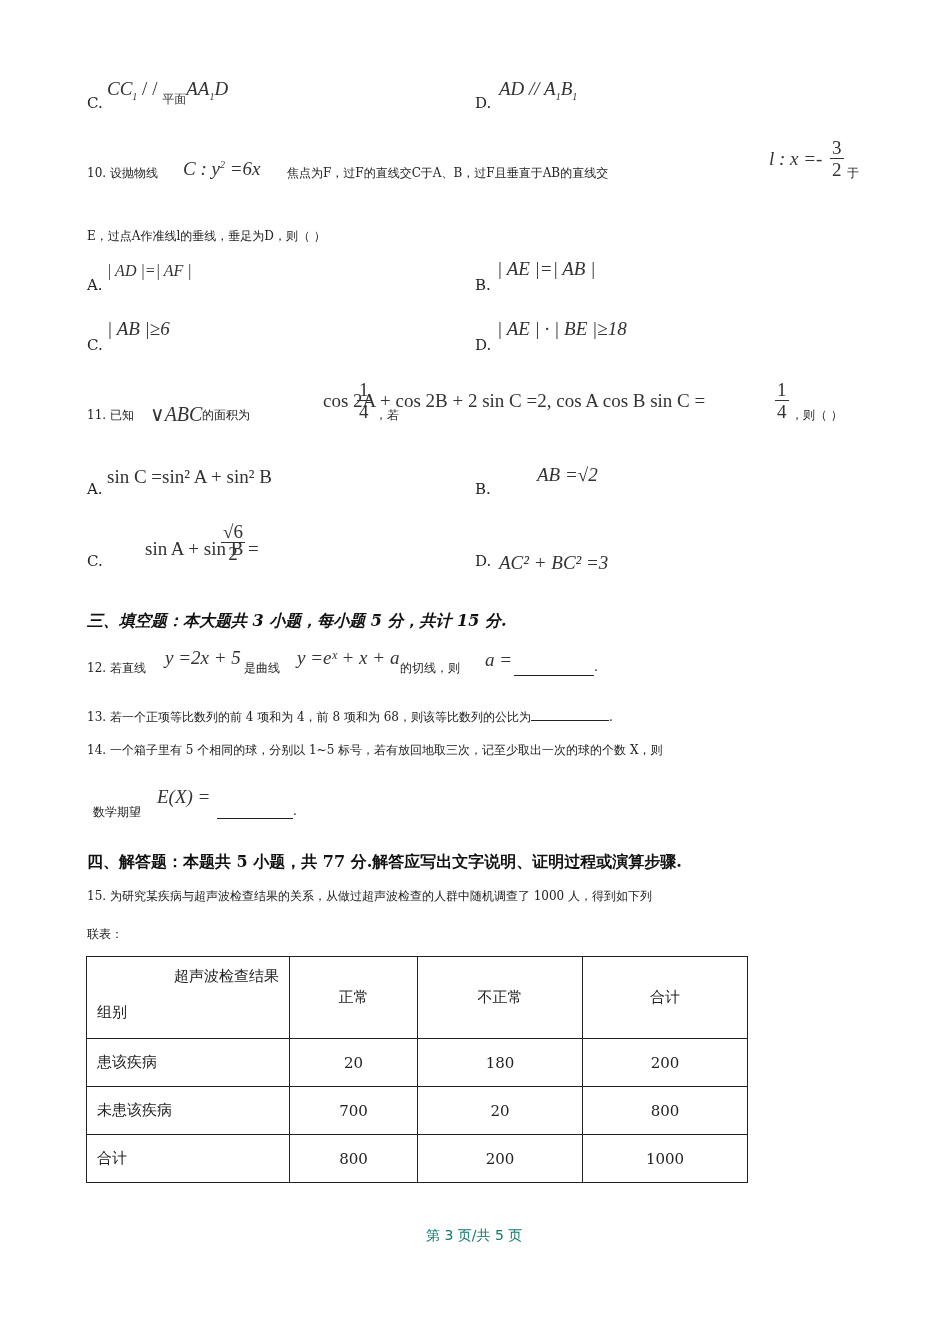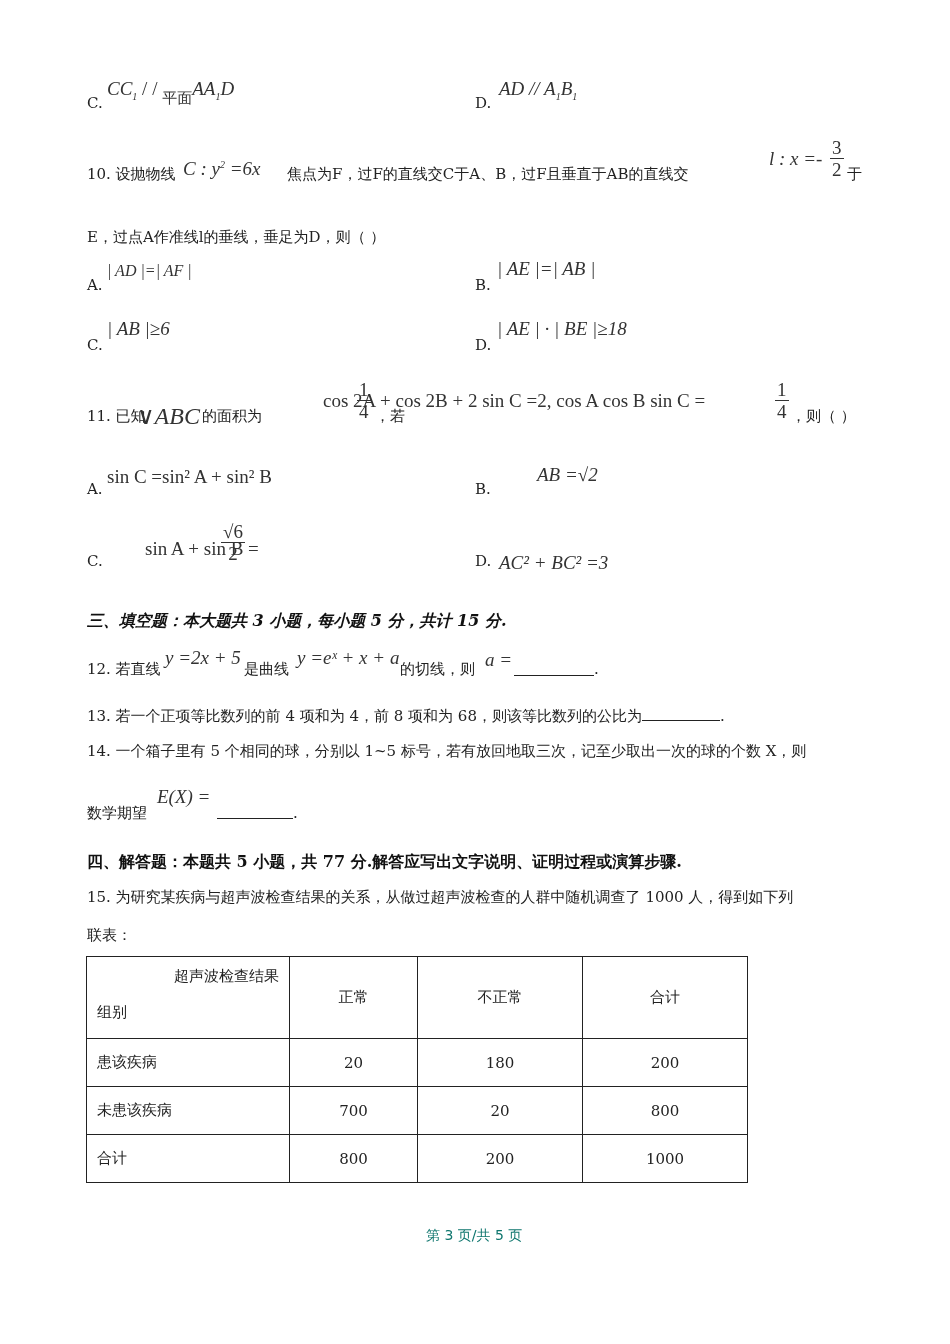--- a/index.html
+++ b/index.html
@@ -2,21 +2,21 @@
 <html><head>
 <meta charset="utf-8">
 <style>
   html, body { margin: 0; padding: 0; background: #ffffff; }
   body { width: 950px; height: 1344px; position: relative; overflow: hidden;
          font-family: "DejaVu Serif", "Liberation Serif", serif; color: #222; font-size: 15px; }
   .abs { position: absolute; white-space: nowrap; }
   .math { font-family: "Liberation Serif", "DejaVu Serif", serif; font-style: italic; font-size: 19px; color: #333; }
   .math .up { font-style: normal; }
   .lbl { font-size: 15px; color: #222; }
-  .cn { font-size: 15px; }
+  .cn { font-size: 12px; }
   .bold { font-weight: bold; font-size: 16px; color: #111; }
   sup, sub { font-size: 10px; }
   .frac { display: inline-block; text-align: center; vertical-align: middle; font-style: normal; }
   .frac .n { display: block; border-bottom: 1px solid #333; padding: 0 2px; line-height: 20px; }
   .frac .d { display: block; line-height: 22px; }
   .blank { display: inline-block; border-bottom: 1px solid #222; width: 72px; height: 14px; vertical-align: baseline; }
   table.ct { position: absolute; left: 86px; top: 956px; border-collapse: collapse; font-size: 15px; }
   table.ct td { border: 1.5px solid #222; text-align: center; padding: 0; }
   .footer { font-size: 15px; color: #0f766e; }
 </style>
@@ -62,21 +62,21 @@
   <span class="lbl" style="position:absolute; top:14px;">C.</span>
   <span class="math" style="position:absolute; left:20px; top:-4px;">| AB |≥6</span>
 </div>
 <div class="abs" style="left:475px; top:322px; height:32px;">
   <span class="lbl" style="position:absolute; top:14px;">D.</span>
   <span class="math" style="position:absolute; left:22px; top:-4px;">| AE | · | BE |≥18</span>
 </div>
 
 <div class="abs" style="left:87px; top:380px; width:790px; height:50px;">
   <span class="cn" style="position:absolute; left:0; top:27px;">11. 已知</span>
-  <span class="math" style="position:absolute; left:50px; top:22px; font-size:24px;">∨ABC</span>
+  <span class="math" style="position:absolute; left:63px; top:22px; font-size:20px;">∨ABC</span>
   <span class="cn" style="position:absolute; left:115px; top:27px;">的面积为</span>
   <span class="frac math" style="position:absolute; left:270px; top:0;">
       <span class="n">1</span>
       <span class="d">4</span>
     </span>
   <span class="cn" style="position:absolute; left:288px; top:27px;">，若</span>
   <span class="math" style="position:absolute; left:236px; top:10px; font-style:normal; left:236px;">cos 2A + cos 2B + 2 sin C =2, cos A cos B sin C =</span>
   <span class="frac math" style="position:absolute; left:688px; top:0;">
       <span class="n">1</span>
       <span class="d">4</span>
@@ -117,21 +117,21 @@
   <span class="blank" style="position:absolute; left:427px; top:16px; width:80px;"></span>
   <span class="cn" style="position:absolute; left:507px; top:15px;">.</span>
 </div>
 
 <div class="abs cn" style="left:87px; top:706px;">
   <span>13. 若一个正项等比数列的前 4 项和为 4，前 8 项和为 68，则该等比数列的公比为</span><span class="blank" style="width:78px;"></span><span>.</span>
 </div>
 
 <div class="abs cn" style="left:87px; top:742px;">14. 一个箱子里有 5 个相同的球，分别以 1~5 标号，若有放回地取三次，记至少取出一次的球的个数 X，则</div>
 <div class="abs" style="left:87px; top:786px; height:40px; width:300px;">
-  <span class="cn" style="position:absolute; left:0; top:18px;">数学期望</span>
+  <span class="cn" style="position:absolute; left:6px; top:18px;">数学期望</span>
   <span class="math" style="position:absolute; left:70px; top:0;">E(X) =</span>
   <span class="blank" style="position:absolute; left:130px; top:18px; width:76px;"></span>
   <span class="cn" style="position:absolute; left:206px; top:18px;">.</span>
 </div>
 
 <div class="abs bold" style="left:87px; top:852px;">四、解答题：本题共 5 小题，共 77 分.解答应写出文字说明、证明过程或演算步骤.</div>
 
 <div class="abs cn" style="left:87px; top:888px;">15. 为研究某疾病与超声波检查结果的关系，从做过超声波检查的人群中随机调查了 1000 人，得到如下列</div>
 <div class="abs cn" style="left:87px; top:926px;">联表：</div>
 

